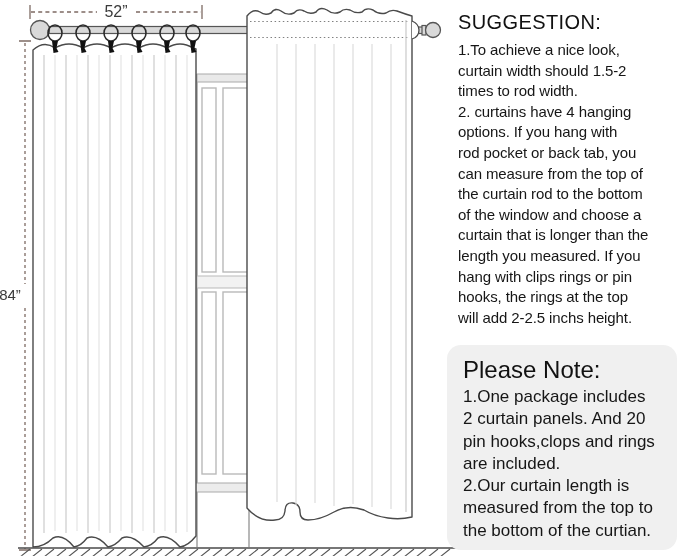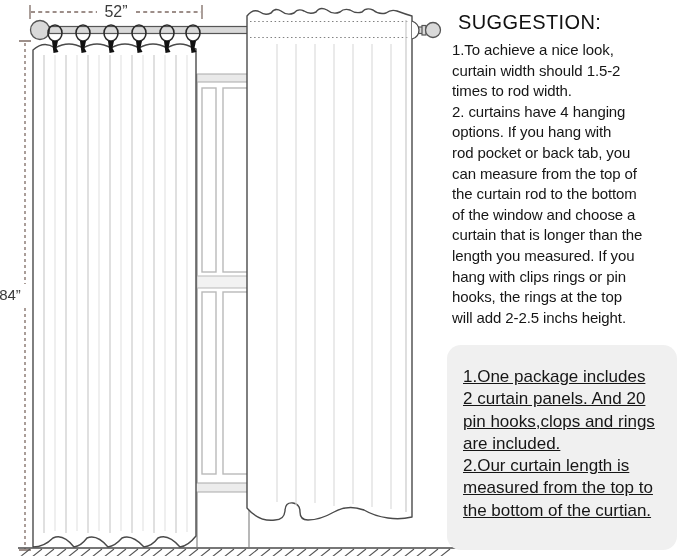--- a/index.html
+++ b/index.html
@@ -7,30 +7,30 @@
     position:relative;width:679px;height:556px;background:#ffffff;overflow:hidden;
     font-family:"Liberation Sans","DejaVu Sans",sans-serif;color:#1c1c1c;border-radius:23px;
   }
   #diagram-svg{position:absolute;left:0;top:0;}
   .right-col{position:absolute;left:447px;top:0;width:232px;}
   .sug-title{
     font-size:20px;line-height:32px;letter-spacing:.4px;color:#111;
     margin:6px 0 2px 11px;white-space:pre;
   }
   .sug-body{
-    font-size:15px;line-height:20.6px;margin-left:5px;letter-spacing:-0.1px;
+    font-size:15px;line-height:20.6px;margin-left:11px;letter-spacing:-0.1px;
     white-space:pre;color:#161616;
   }
   .note-box{
     position:absolute;left:447px;top:345px;width:230px;height:205px;
     background:#f0f0f0;border-radius:14px;box-sizing:border-box;
     padding:9px 0 0 16px;
   }
   .note-title{font-size:24px;line-height:31px;color:#111;white-space:pre;}
-  .note-body{font-size:17px;line-height:22.3px;margin-top:12px;white-space:pre;color:#161616;text-decoration:underline;}
+  .note-body{font-size:17px;line-height:22.3px;margin-top:1px;white-space:pre;color:#161616;}
   svg text{font-family:"Liberation Sans","DejaVu Sans",sans-serif;}
 </style>
 </head>
 <body>
 
 <div id="stage">
 
   <svg id="diagram-svg" width="460" height="556" viewBox="0 0 460 556">
 
     <g stroke="#7d6a63" stroke-width="1.3" fill="none">
@@ -138,20 +138,21 @@
 the curtain rod to the bottom
 of the window and choose a
 curtain that is longer than the
 length you measured. If you
 hang with clips rings or pin
 hooks, the rings at the top
 will add 2-2.5 inchs height.</div>
   </div>
 
   <div class="note-box">
+    <div class="note-title">Please Note:</div>
     <div class="note-body">1.One package includes
 2 curtain panels. And 20
 pin hooks,clops and rings
 are included.
 2.Our curtain length is
 measured from the top to
 the bottom of the curtian.</div>
   </div>
 
 </div>

